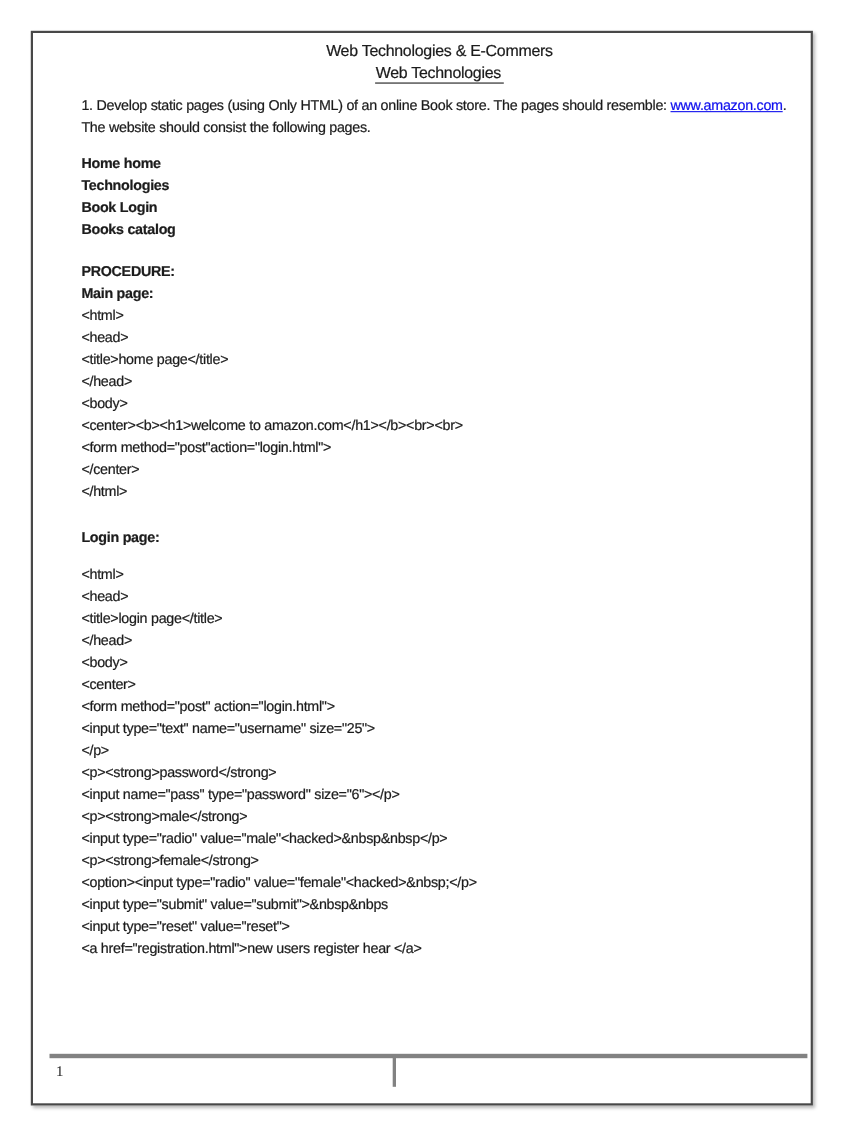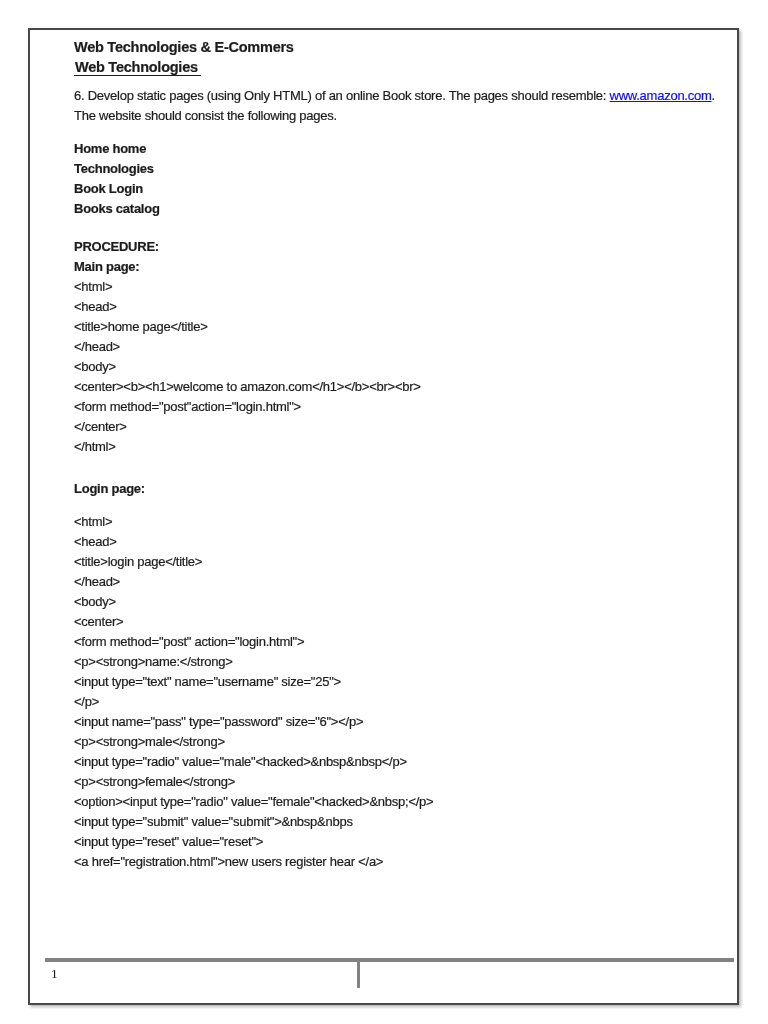--- a/index.html
+++ b/index.html
@@ -20,21 +20,22 @@
   .doc {
     position: absolute;
     left: 0; top: 0; right: 0; bottom: 0;
     padding: 7px 12px 0 44px;
     color: #1c1c1c;
     font-size: 13px;
     letter-spacing: -0.25px;
     -webkit-text-stroke: 0.2px currentColor;
   }
   .title-line {
-    font-weight: bold;
+    text-align: center;
+    font-weight: normal;
     font-size: 14.5px;
     line-height: 20px;
     height: 20px;
     white-space: nowrap;
   }
   .underlined {
     border-bottom: 1.6px solid #1c1c1c;
     padding: 0 3px 0 1px;
   }
   .line {
@@ -81,21 +82,21 @@
 <body>
 
 <div class="page-border">
   <div class="doc">
 
     <div class="title-line">Web Technologies &amp; E-Commers</div>
     <div class="title-line"><span class="underlined">Web Technologies</span></div>
 
     <div class="sp9"></div>
 
-    <div class="line"><span>6. Develop static pages (using Only HTML) of an online Book store. The pages should resemble: </span><a class="doc-link">www.amazon.com</a><span>.</span></div>
+    <div class="line"><span>1. Develop static pages (using Only HTML) of an online Book store. The pages should resemble: </span><a class="doc-link">www.amazon.com</a><span>.</span></div>
     <div class="line">The website should consist the following pages.</div>
 
     <div class="sp13"></div>
 
     <div class="line bold">Home home</div>
     <div class="line bold">Technologies</div>
     <div class="line bold">Book Login</div>
     <div class="line bold">Books catalog</div>
 
     <div class="sp18"></div>
@@ -119,23 +120,23 @@
 
     <div class="sp13"></div>
 
     <div class="line">&lt;html&gt;</div>
     <div class="line">&lt;head&gt;</div>
     <div class="line">&lt;title&gt;login page&lt;/title&gt;</div>
     <div class="line">&lt;/head&gt;</div>
     <div class="line">&lt;body&gt;</div>
     <div class="line">&lt;center&gt;</div>
     <div class="line">&lt;form method="post" action="login.html"&gt;</div>
-    <div class="line">&lt;p&gt;&lt;strong&gt;name:&lt;/strong&gt;</div>
     <div class="line">&lt;input type="text" name="username" size="25"&gt;</div>
     <div class="line">&lt;/p&gt;</div>
+    <div class="line">&lt;p&gt;&lt;strong&gt;password&lt;/strong&gt;</div>
     <div class="line">&lt;input name="pass" type="password" size="6"&gt;&lt;/p&gt;</div>
     <div class="line">&lt;p&gt;&lt;strong&gt;male&lt;/strong&gt;</div>
     <div class="line">&lt;input type="radio" value="male"&lt;hacked&gt;&amp;nbsp&amp;nbsp&lt;/p&gt;</div>
     <div class="line">&lt;p&gt;&lt;strong&gt;female&lt;/strong&gt;</div>
     <div class="line">&lt;option&gt;&lt;input type="radio" value="female"&lt;hacked&gt;&amp;nbsp;&lt;/p&gt;</div>
     <div class="line">&lt;input type="submit" value="submit"&gt;&amp;nbsp&amp;nbps</div>
     <div class="line">&lt;input type="reset" value="reset"&gt;</div>
     <div class="line">&lt;a href="registration.html"&gt;new users register hear &lt;/a&gt;</div>
 
   </div>

